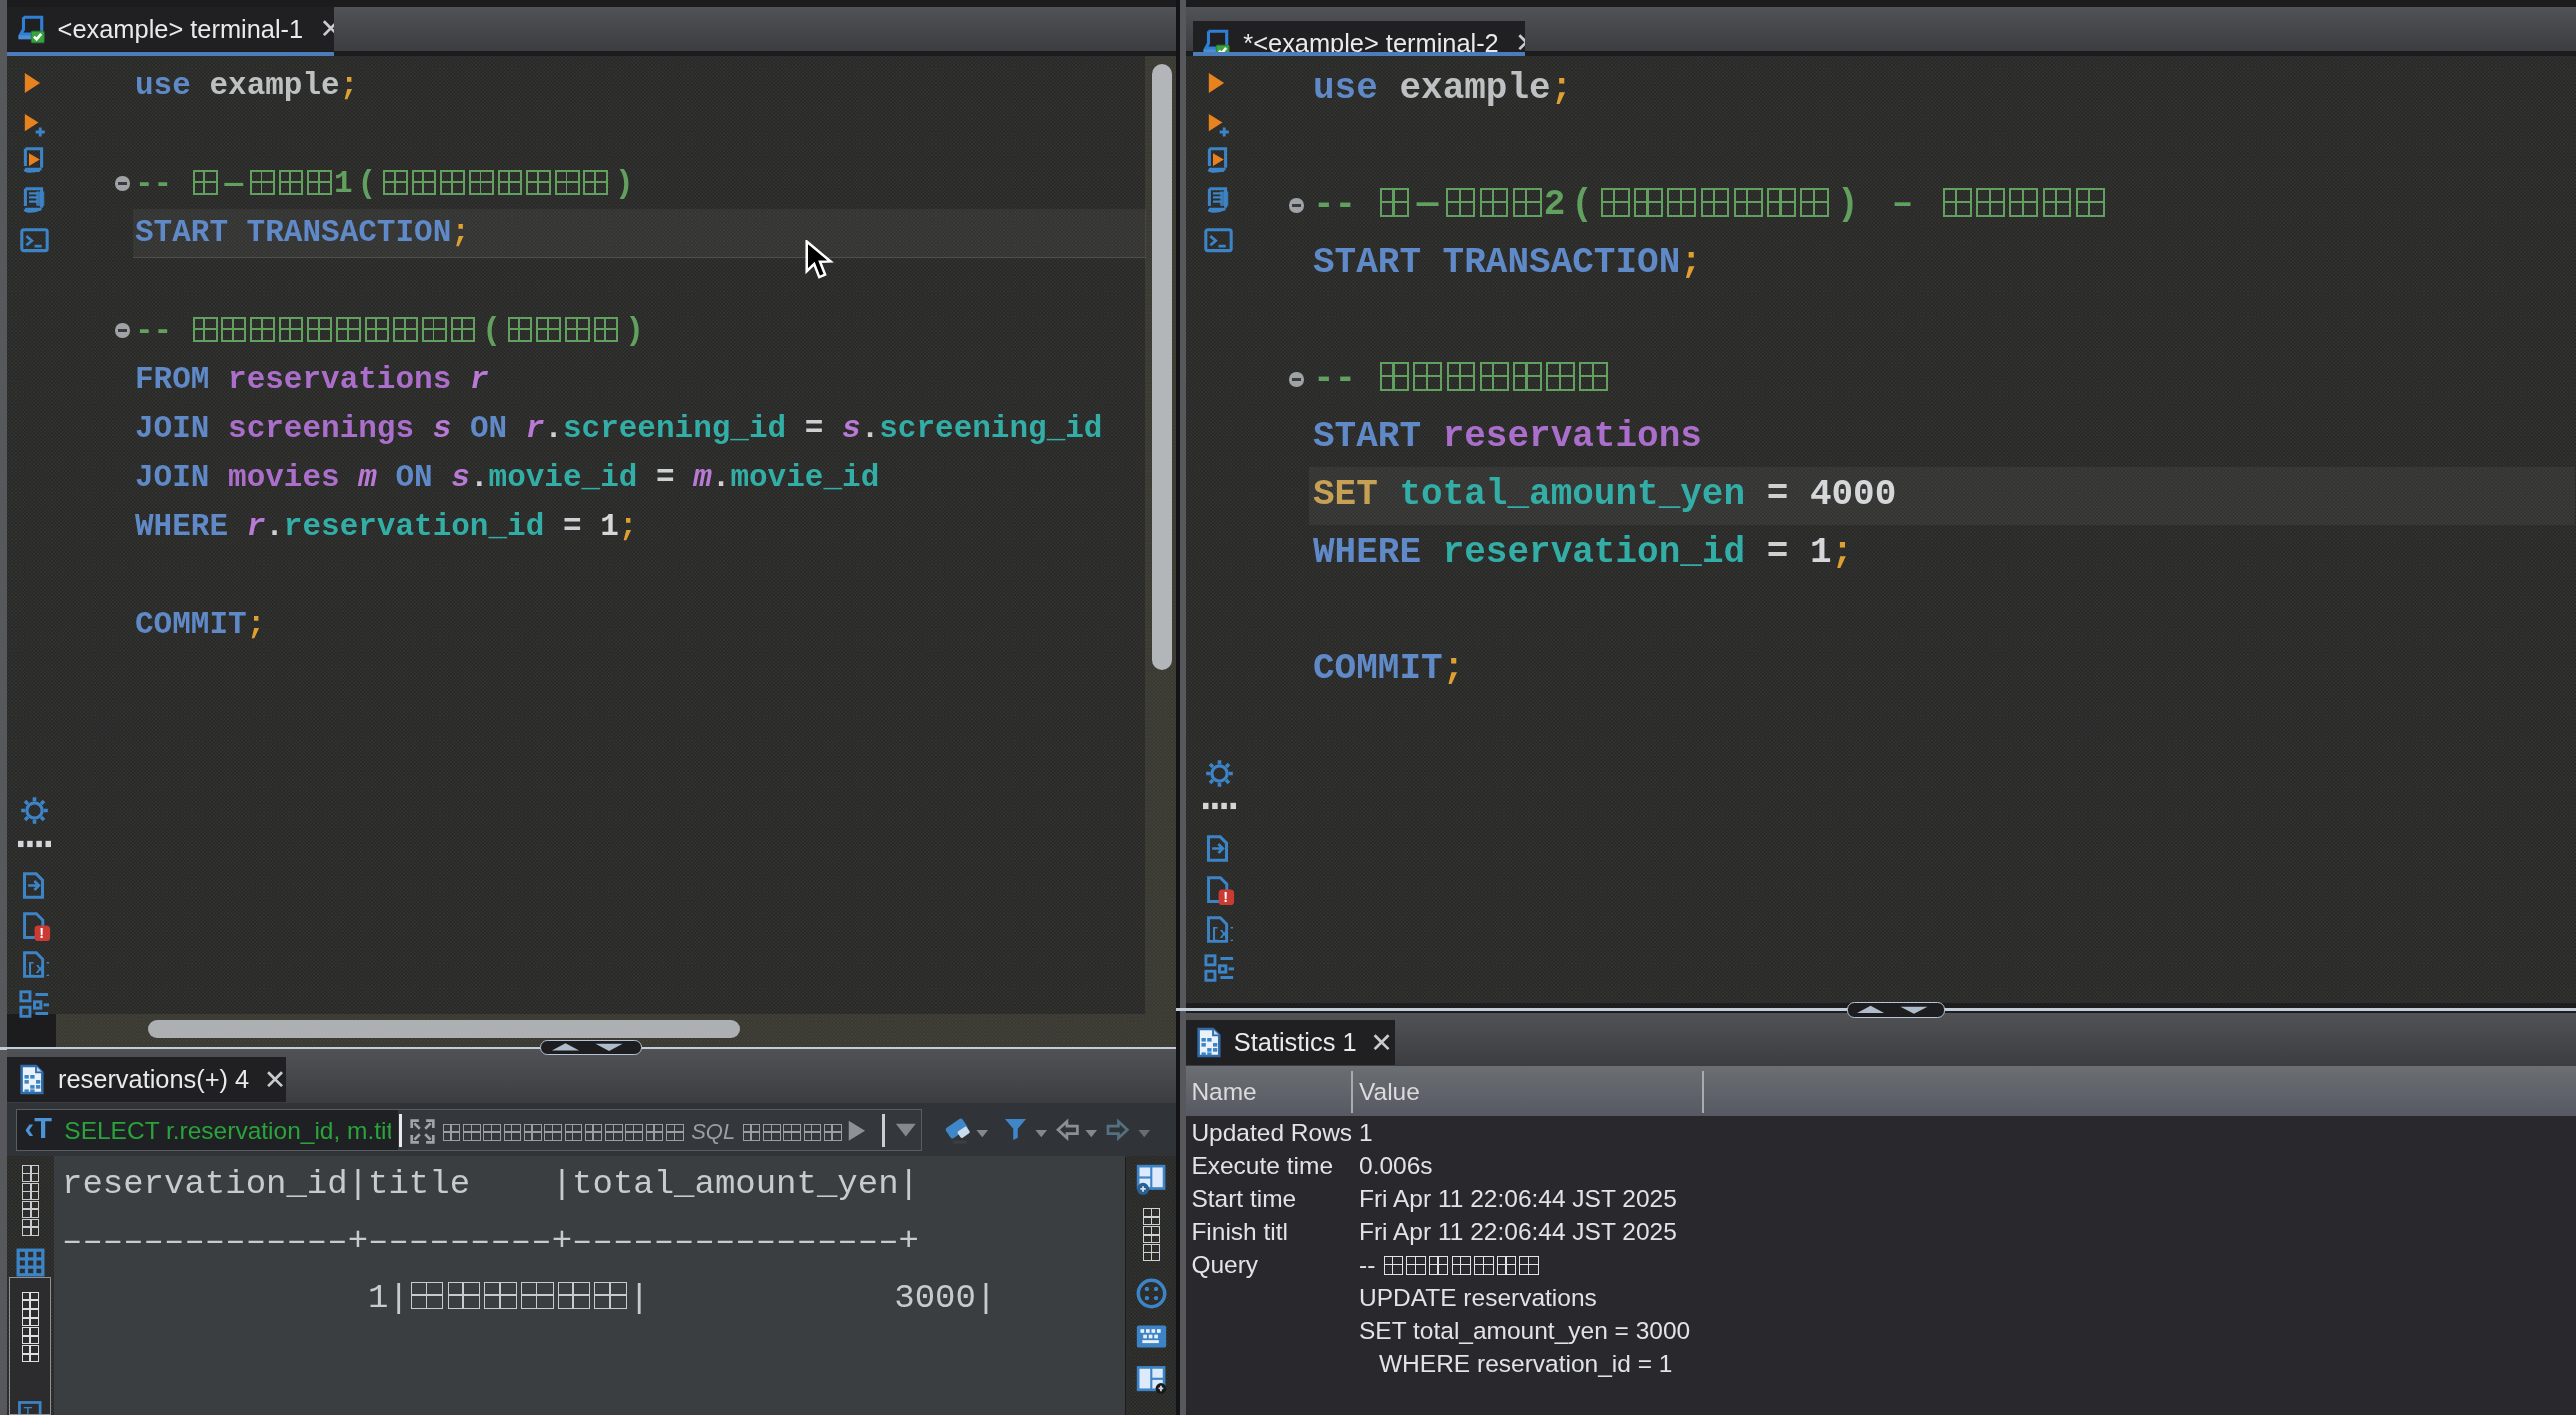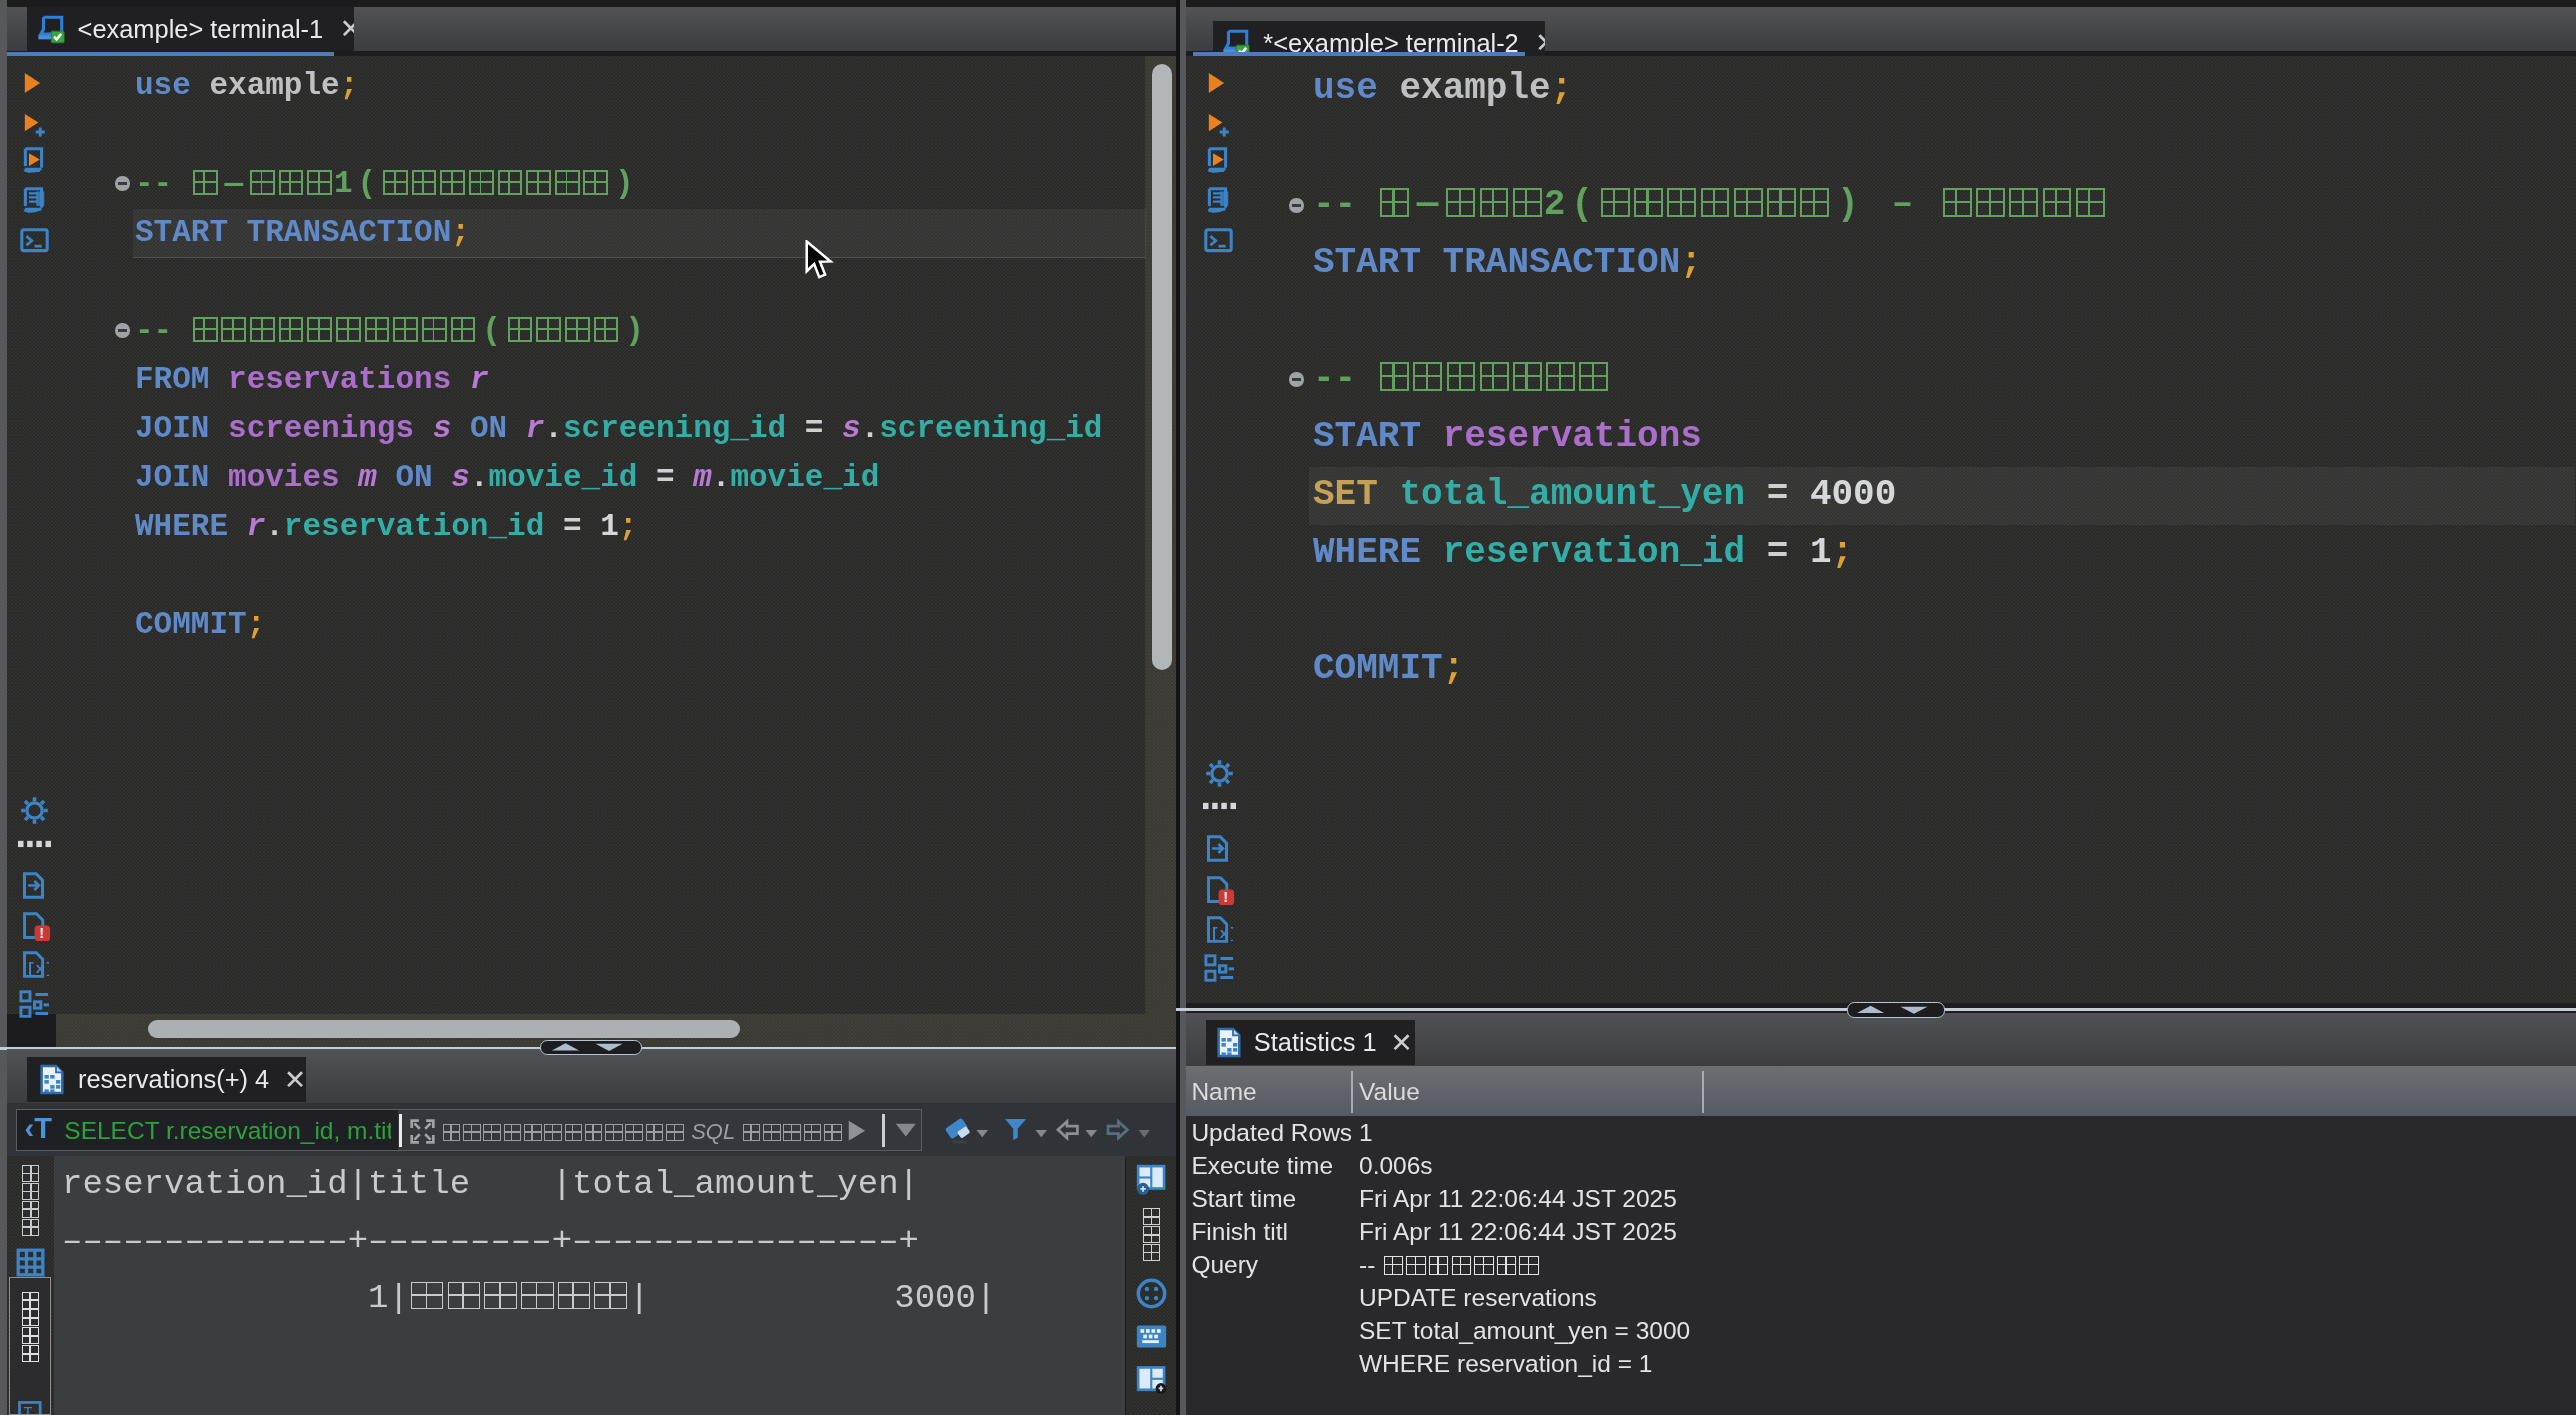--- a/index.html
+++ b/index.html
@@ -6,21 +6,21 @@
   font-family:"Liberation Sans",sans-serif;}
 .abs{position:absolute;}
 .tex{background-color:#272726;
   background-image:radial-gradient(rgba(150,150,80,.13) 0.8px,rgba(40,42,58,0) 1.2px),
     radial-gradient(rgba(90,95,130,.20) 0.8px,rgba(40,42,58,0) 1.2px);
   background-size:3.6px 3.6px,3.6px 3.6px;background-position:0 0,1.8px 1.8px;}
 .graytex{background-image:radial-gradient(rgba(200,200,150,.14) 0.8px,rgba(0,0,0,0) 1.2px),
     radial-gradient(rgba(110,115,150,.16) 0.8px,rgba(0,0,0,0) 1.2px);
   background-size:3.6px 3.6px,3.6px 3.6px;background-position:0 0,1.8px 1.8px;}
 .tabbar{background:linear-gradient(#515256,#3c3d41);}
-.tab{background:#202023;color:#e9eaec;font-size:25.4px;display:flex;align-items:center;white-space:nowrap;overflow:hidden;margin-left:20px;}
+.tab{background:#202023;color:#e9eaec;font-size:25.4px;display:flex;align-items:center;white-space:nowrap;overflow:hidden;}
 .x{color:#c9cbcd;font-size:27px;font-weight:400;}
 .mono{font-family:"Liberation Mono",monospace;}
 .line{height:49px;line-height:49px;white-space:pre;}
 .rline{height:58px;line-height:58px;white-space:pre;}
 .k2{display:inline-block;width:.956em;height:.80em;border:.05em solid;box-sizing:border-box;
    position:relative;vertical-align:-.07em;margin:0 .062em;}
 .k2:before{content:"";position:absolute;left:-.02em;right:-.02em;top:44%;height:.05em;background:currentColor;}
 .k2:after{content:"";position:absolute;top:-.02em;bottom:-.02em;left:45%;width:.05em;background:currentColor;}
 .vk{width:17px;height:17px;border:1.8px solid;box-sizing:border-box;position:relative;margin:0.9px auto;}
 .vk:before{content:"";position:absolute;left:-0.9px;right:-0.9px;top:44%;height:1.8px;background:currentColor;}
@@ -346,21 +346,21 @@
     <div style="height:33px;line-height:33px;position:relative;">
         <span style="position:absolute;left:5.4px;">Query</span>
         <span style="position:absolute;left:173px;">-- <i class="k"></i><i class="k"></i><i class="k"></i><i class="k"></i><i class="k"></i><i class="k"></i><i class="k"></i></span>
       </div>
     <div style="height:33px;line-height:33px;position:relative;">
         <span style="position:absolute;left:173px;">UPDATE reservations</span>
       </div>
     <div style="height:33px;line-height:33px;position:relative;">
         <span style="position:absolute;left:173px;">SET total_amount_yen = 3000</span>
       </div>
-    <div style="height:33px;line-height:33px;position:relative;">
+    <div style="height:33px;line-height:33px;position:relative;margin-left:20px;">
         <span style="position:absolute;left:173px;">WHERE reservation_id = 1</span>
       </div>
   </div>
 </div>
 
 <div id="ltools">
 <svg class="icn" style="left:23px;top:72px;" width="18" height="22" viewBox="0 0 10 12">
       <polygon points="1,0.5 9.5,6 1,11.5" fill="#e8821f"></polygon>
     </svg>
 <svg class="icn" style="left:23px;top:113px;" width="25.4" height="25.4" viewBox="0 0 14 14">

